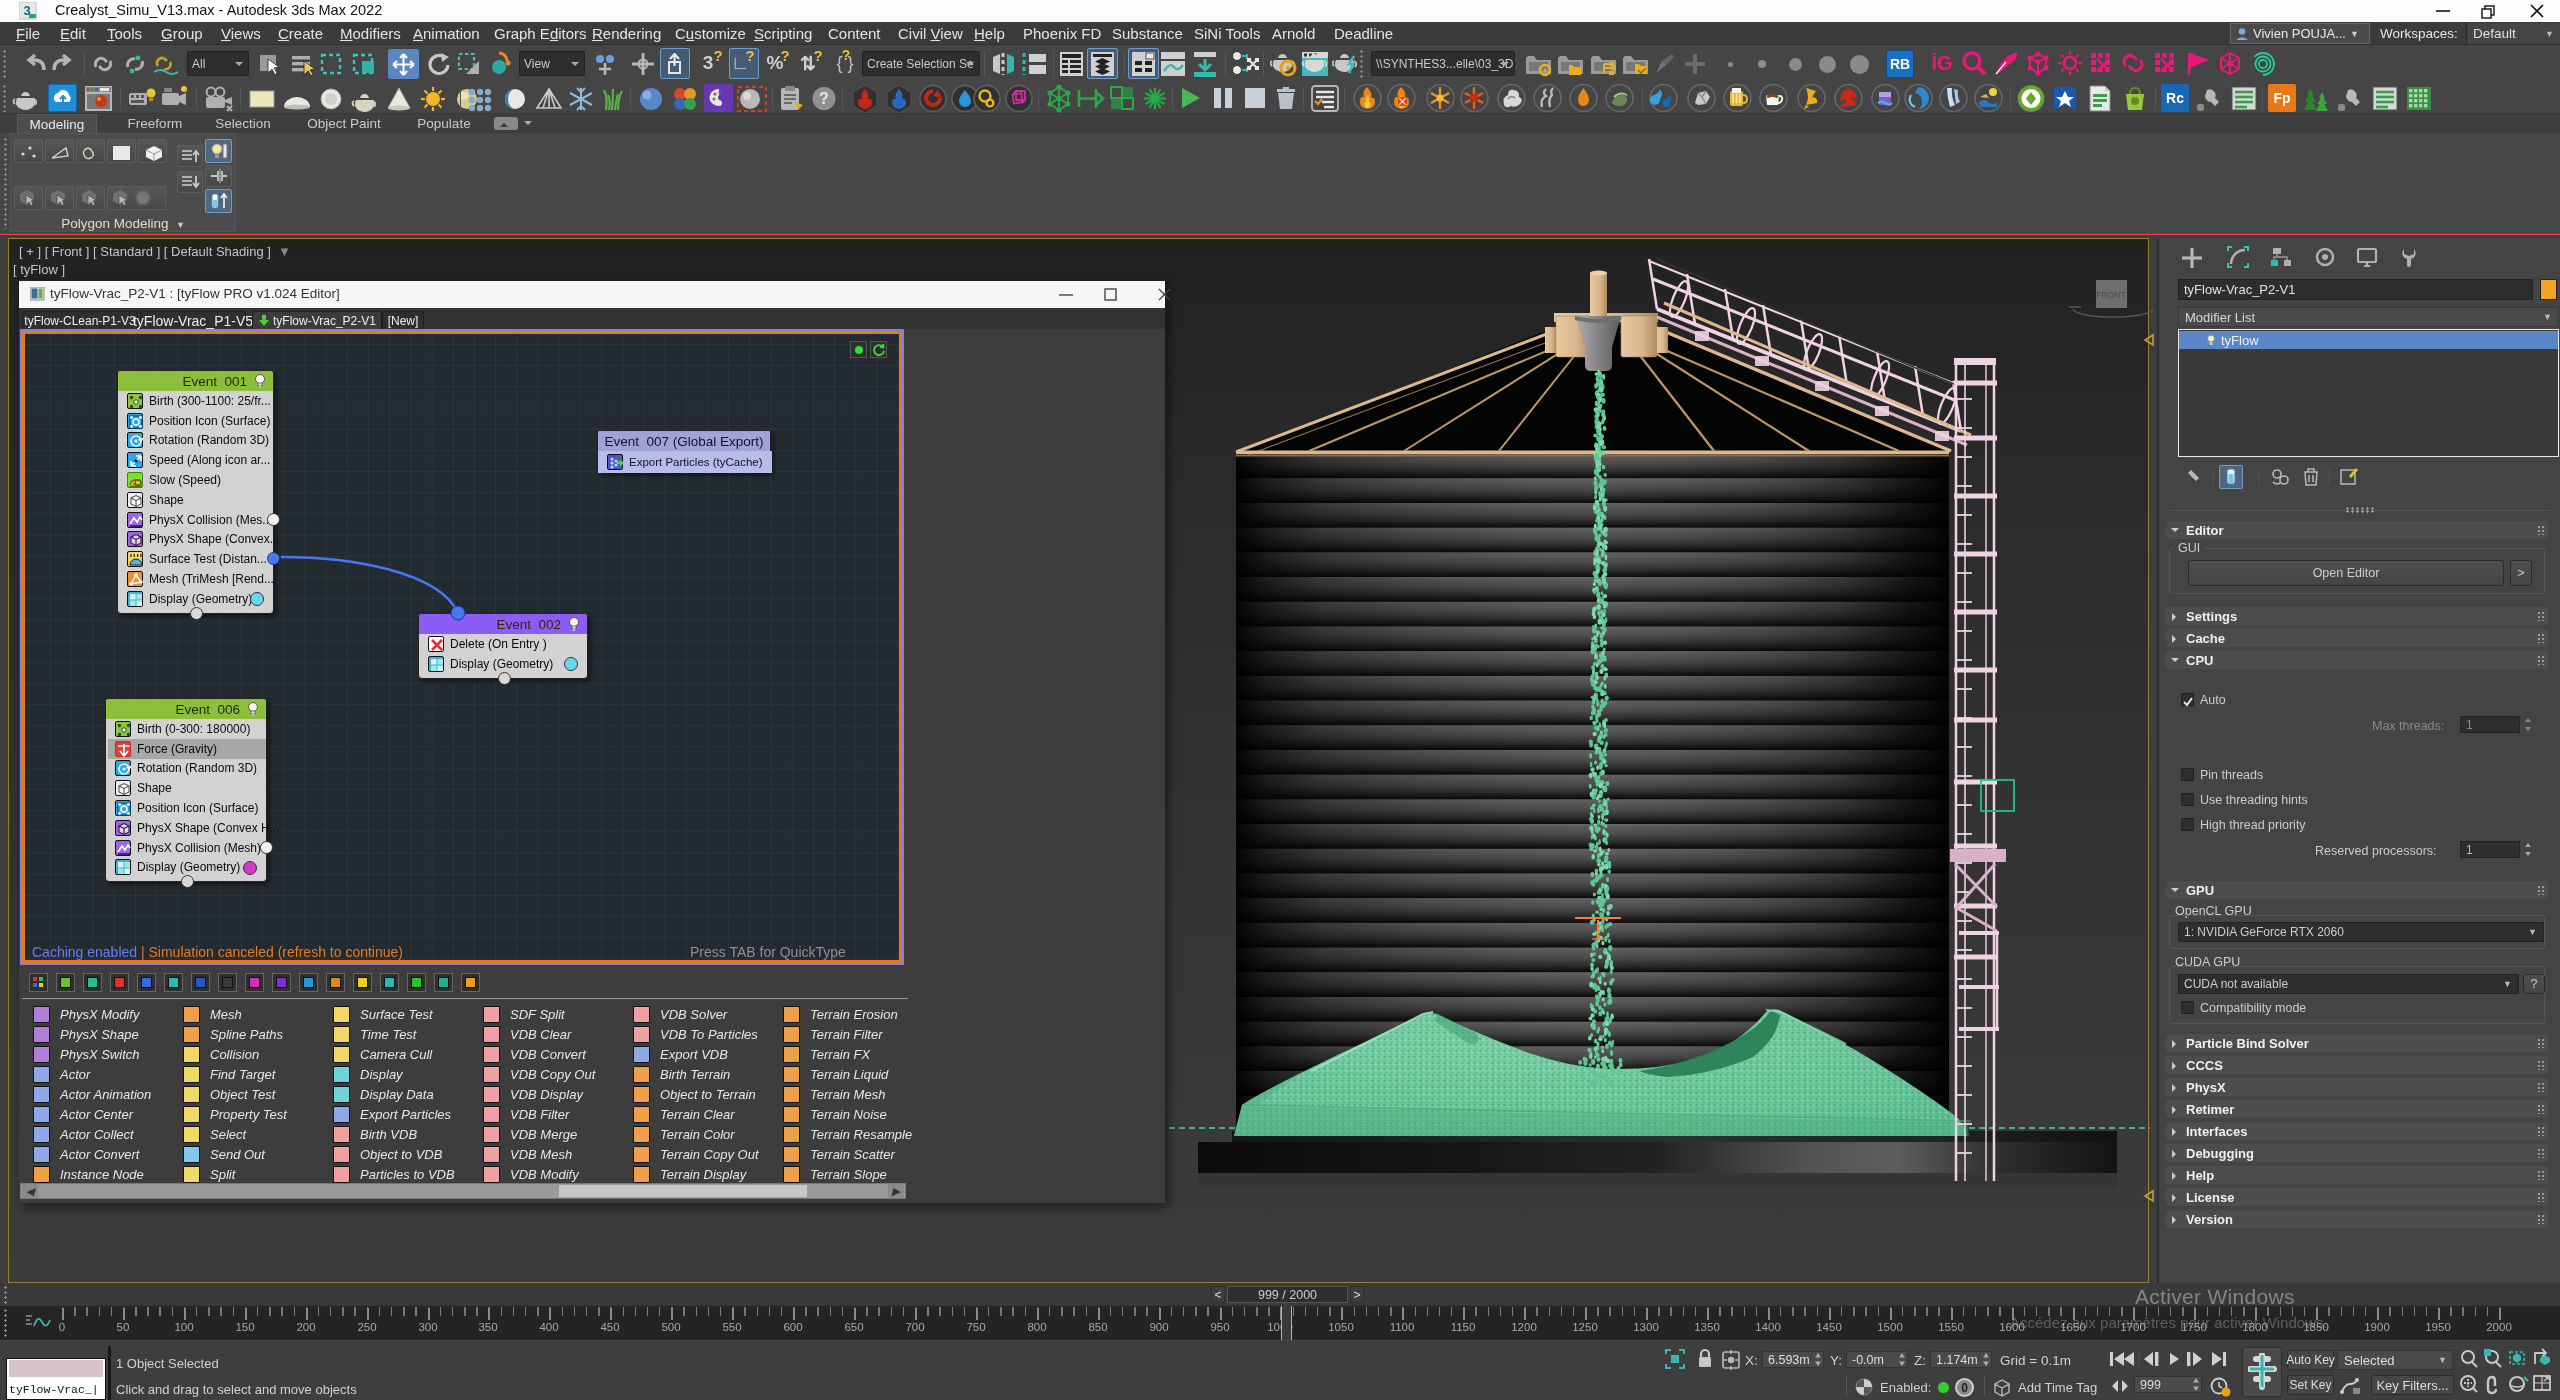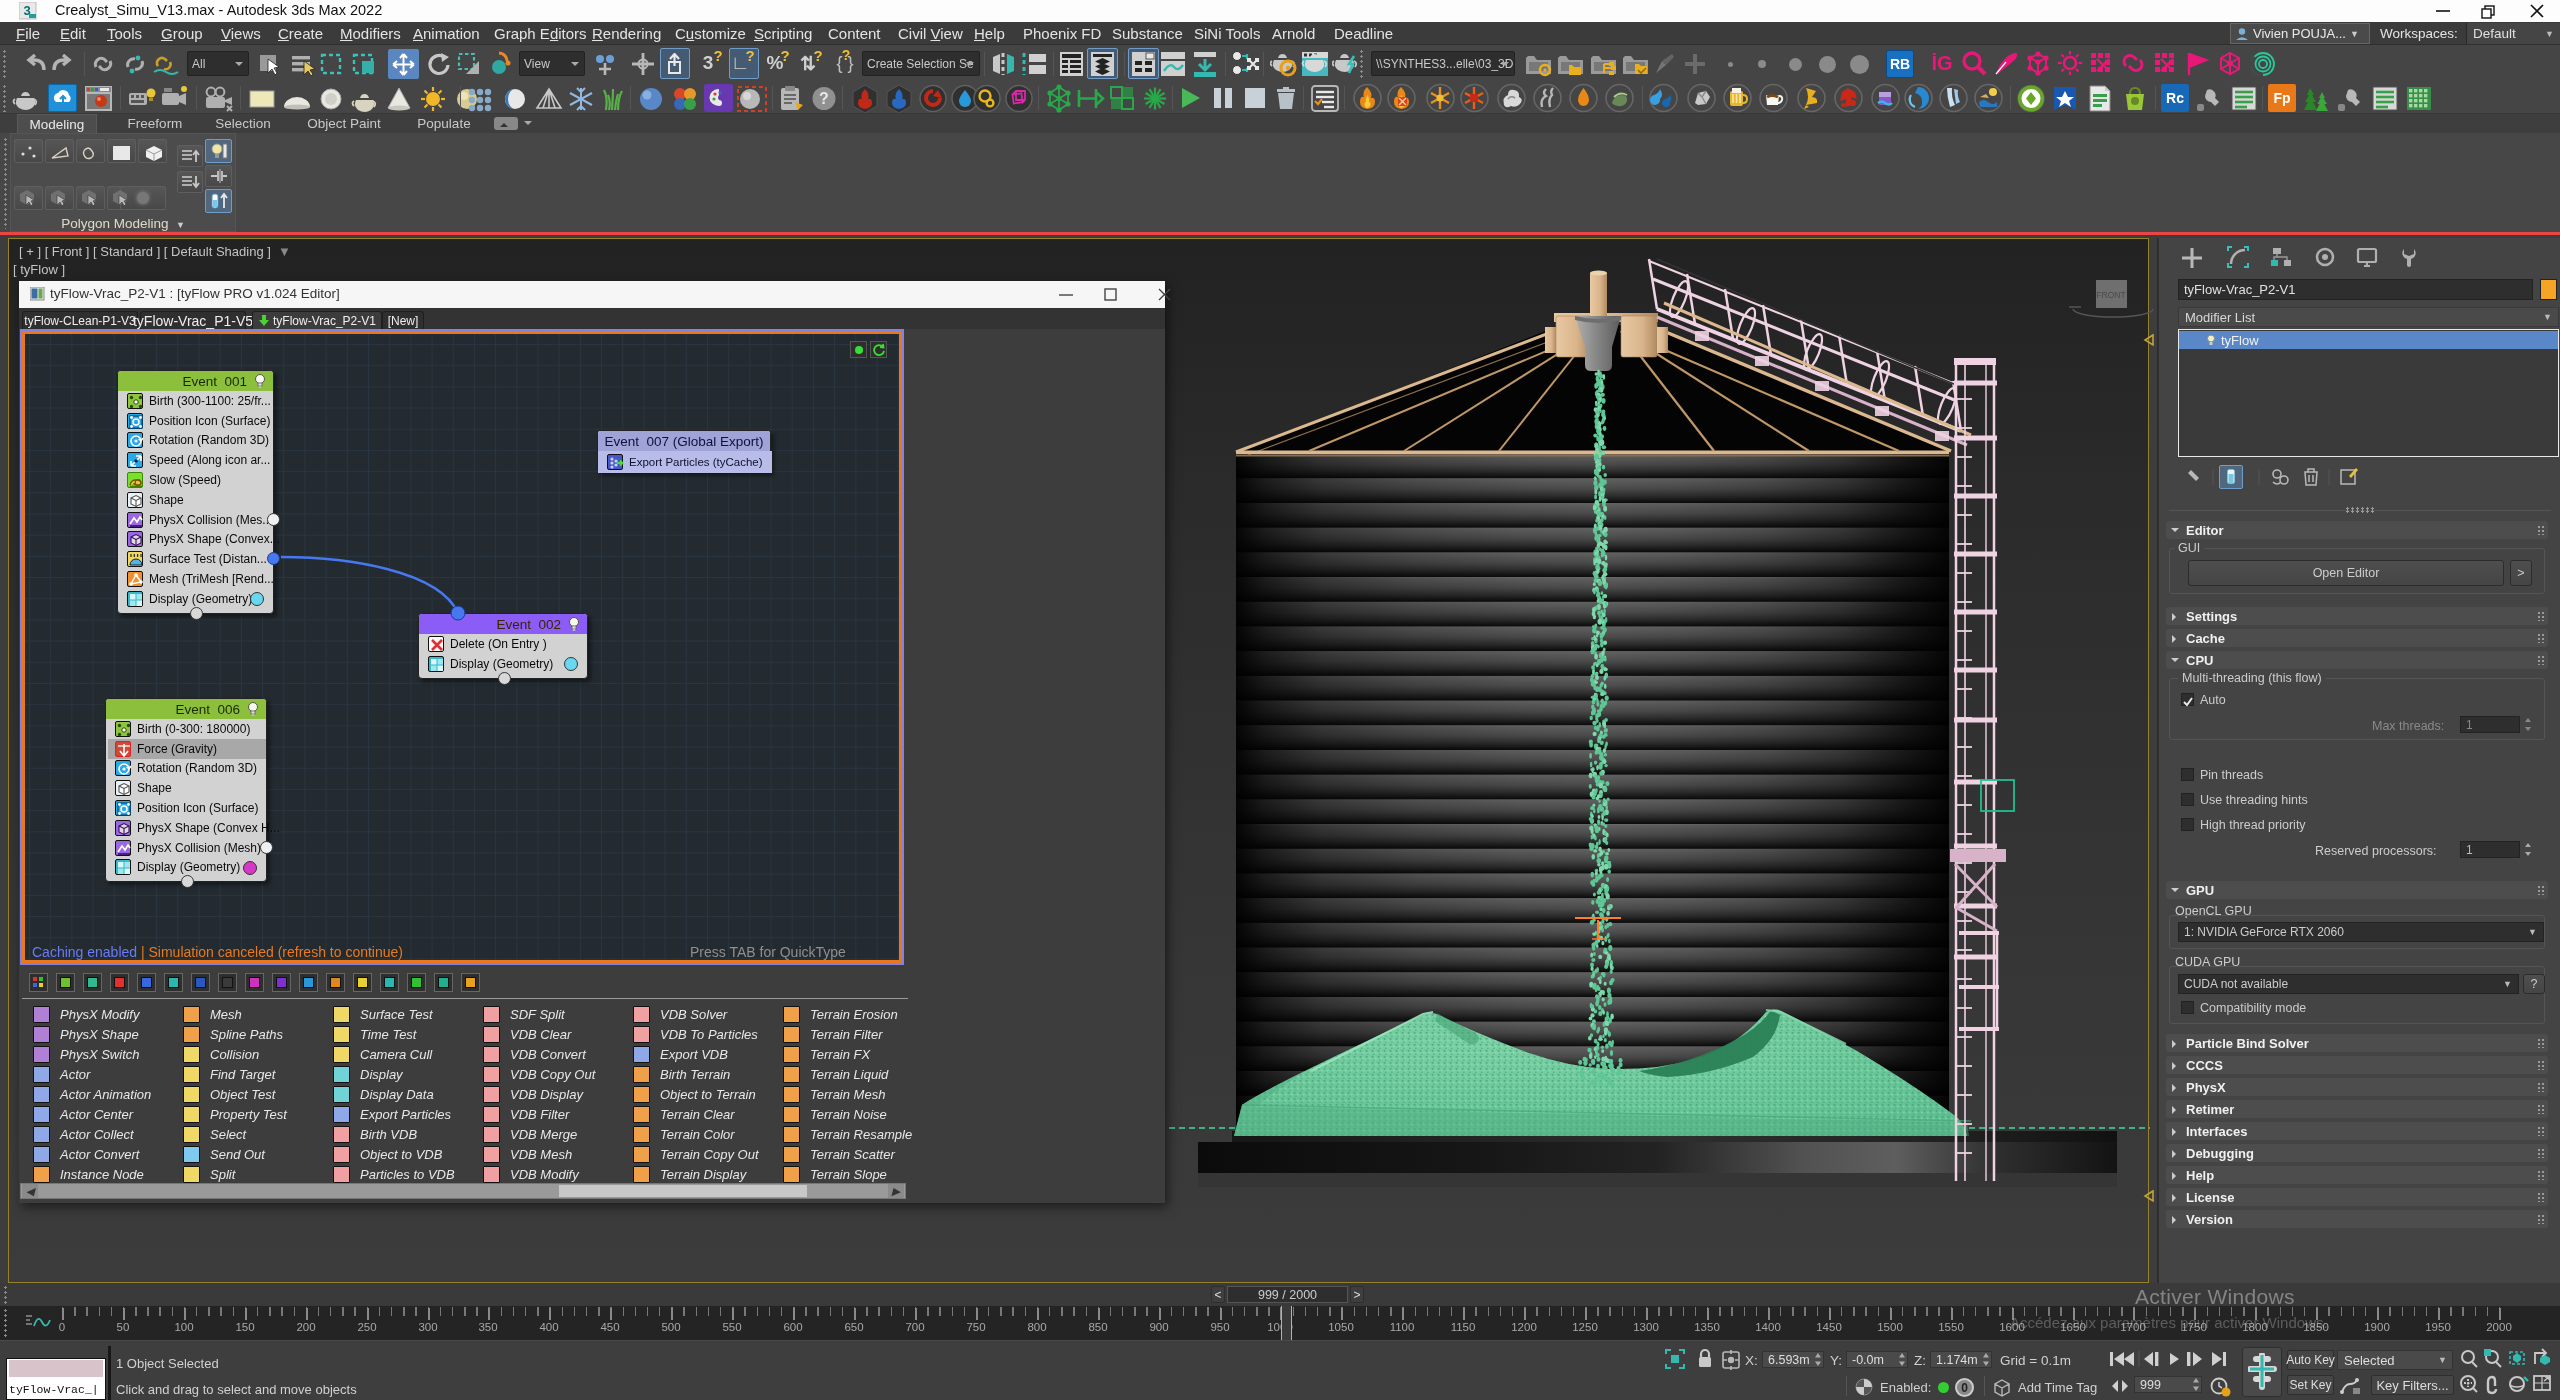--- a/index.html
+++ b/index.html
@@ -6,21 +6,21 @@
 #root{position:absolute;width:2560px;height:1400px;overflow:hidden;}
 .abs{position:absolute;}
 
 #titlebar{left:0;top:0;width:2560px;height:22px;background:#fdfdfd;}
 #titlebar .tt{position:absolute;left:55px;top:2px;font-size:14.5px;color:#111;}
 #menubar{left:0;top:22px;width:2560px;height:23px;background:#3b3b3b;border-bottom:1px solid #2f2f2f;}
 .mi{position:absolute;top:3px;font-size:15px;color:#e4e4e4;}
 #tb1{left:0;top:45px;width:2560px;height:37px;background:#454545;}
 #tb2{left:0;top:82px;width:2560px;height:32px;background:#454545;border-bottom:1px solid #383838;}
 #rtabs{left:0;top:114px;width:2560px;height:19px;background:#3e3e3e;}
-#ribbon{left:0;top:133px;width:2560px;height:102px;background:#474747;border-bottom:3px solid #ef4444;}
+#ribbon{left:0;top:133px;width:2560px;height:102px;background:#474747;border-bottom:1px solid #ef4444;}
 .ic{position:absolute;display:flex;align-items:center;justify-content:center;font-size:15px;color:#c8c8c8;}
 .icb{border-radius:2px;}
 .vdiv{position:absolute;width:1px;background:#333;border-right:1px solid #555;}
 .drop{position:absolute;background:#2e2e2e;border:1px solid #222;color:#c9c9c9;font-size:12px;display:flex;align-items:center;padding:0 4px;border-radius:2px;}
 .drop:after{content:"";position:absolute;right:5px;top:50%;margin-top:-2px;border:4px solid transparent;border-top-color:#aaa;}
 .dotgrip{position:absolute;width:5px;background-image:radial-gradient(circle,#8a8a8a 1px,transparent 1.2px);background-size:5px 5px;}
 
 #vp{left:8px;top:238px;width:2141px;height:1045px;background:linear-gradient(180deg,#222 0%,#2b2b2b 25%,#343434 60%,#3c3c3c 100%);border:1px solid #96802c;}
 #wall{position:absolute;left:1227px;top:215px;width:713px;height:682px;background:
  linear-gradient(90deg,rgba(0,0,0,.95) 0%,rgba(0,0,0,.7) 4%,rgba(0,0,0,.4) 12%,rgba(0,0,0,.18) 25%,rgba(0,0,0,.04) 40%,rgba(0,0,0,0) 52%,rgba(0,0,0,.05) 62%,rgba(0,0,0,.18) 74%,rgba(0,0,0,.42) 85%,rgba(0,0,0,.75) 94%,rgba(0,0,0,.95) 100%),
@@ -2412,23 +2412,20 @@
 <div class="abs" style="left:186px;top:269px;width:30px;height:6px;background-image:radial-gradient(circle,#999 1px,transparent 1.2px);background-size:5px 3px"></div>
 <div class="roll rollo grip" style="top:283px">Editor</div>
 <div class="grp" style="top:310px;height:46px">
         <div class="grplbl" style="left:4px">GUI</div>
       </div>
 <div class="btn" style="left:29px;top:322px;width:316px;height:26px">Open Editor</div>
 <div class="btn" style="left:351px;top:322px;width:22px;height:26px">&gt;</div>
 <div class="roll grip" style="top:369px">Settings</div>
 <div class="roll grip" style="top:391px">Cache</div>
 <div class="roll rollo grip" style="top:413px">CPU</div>
-<div class="grp" style="top:440px;height:62px">
-        <div class="grplbl">Multi-threading (this flow)</div>
-      </div>
 <div class="cb" style="left:22px;top:455px"><svg width="12" height="12">
           <path d="M2 6 L5 9 L10 2" stroke="#e8e8e8" stroke-width="2" fill="none"></path>
         </svg></div>
 <div class="cbl" style="left:41px;top:455px">Auto</div>
 <div class="cbl" style="left:213px;top:481px;color:#8a8a8a">Max threads:</div>
 <div class="fld" style="left:301px;top:478px;width:60px;height:17px;color:#888">1</div>
 <svg class="abs" style="left:363px;top:478px" width="12" height="17">
         <path d="M6 2 L9 6 L3 6 Z M6 15 L3 11 L9 11 Z" fill="#888"></path>
       </svg>
 <div class="cb" style="left:22px;top:530px"></div>

